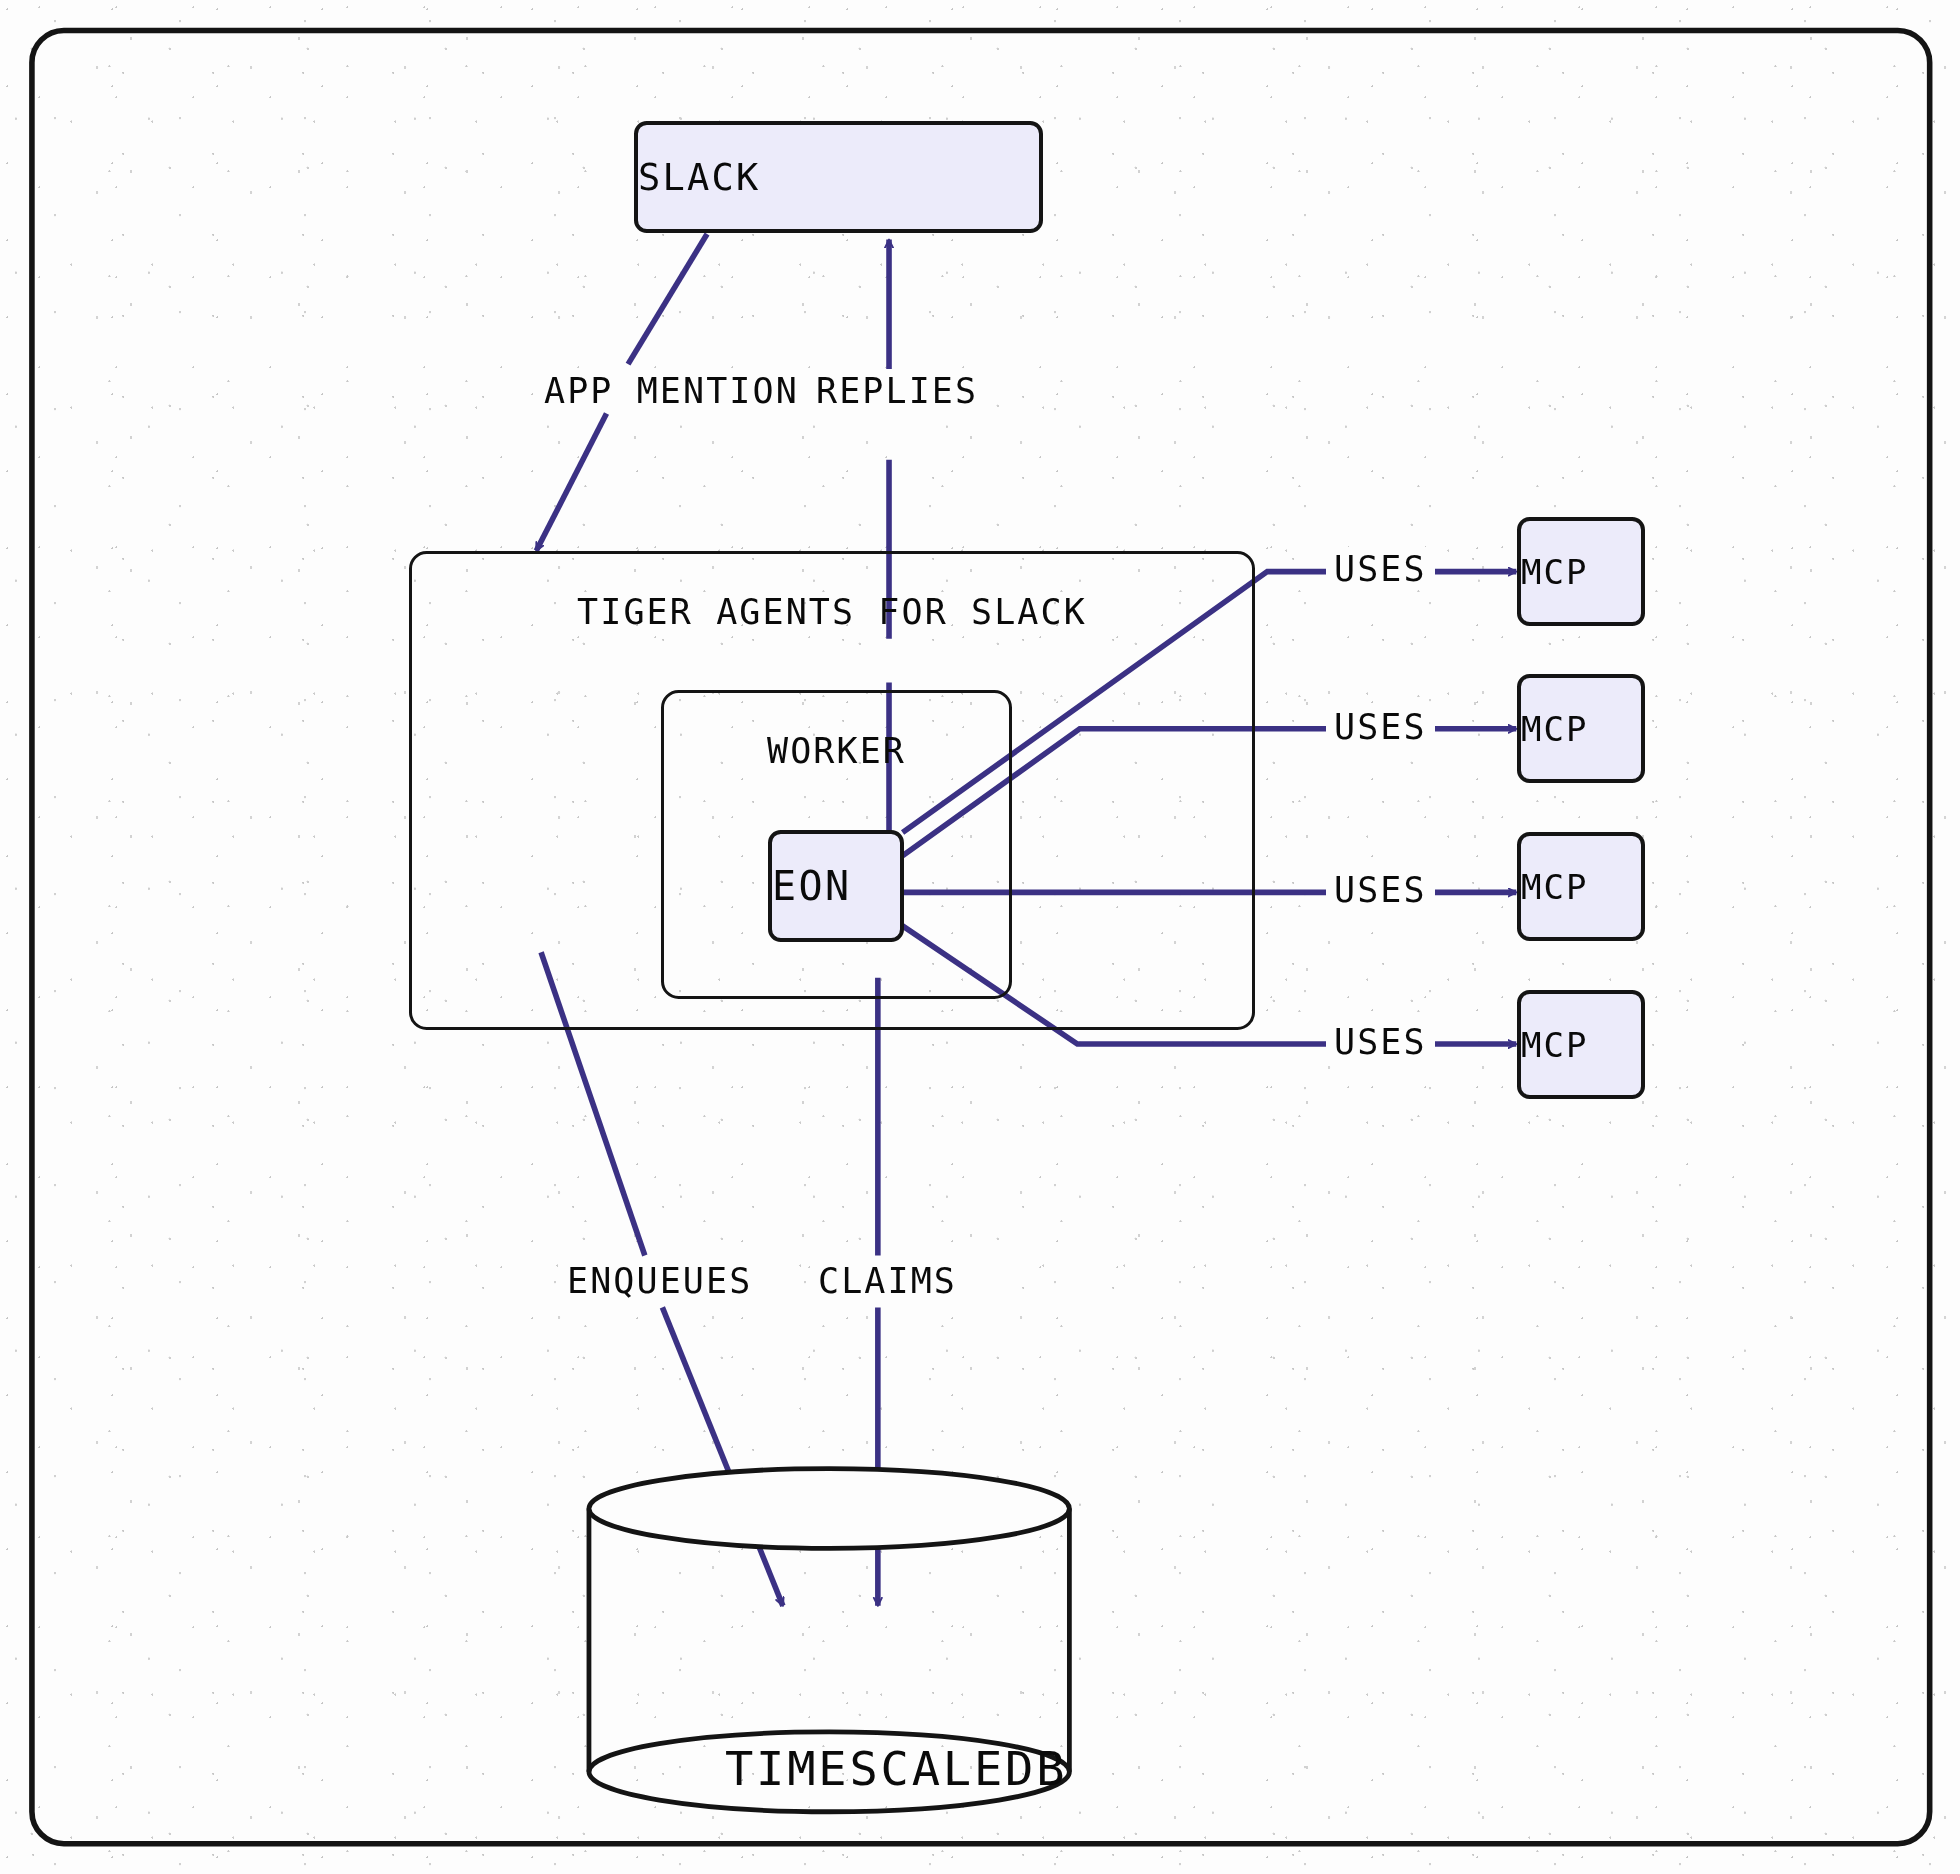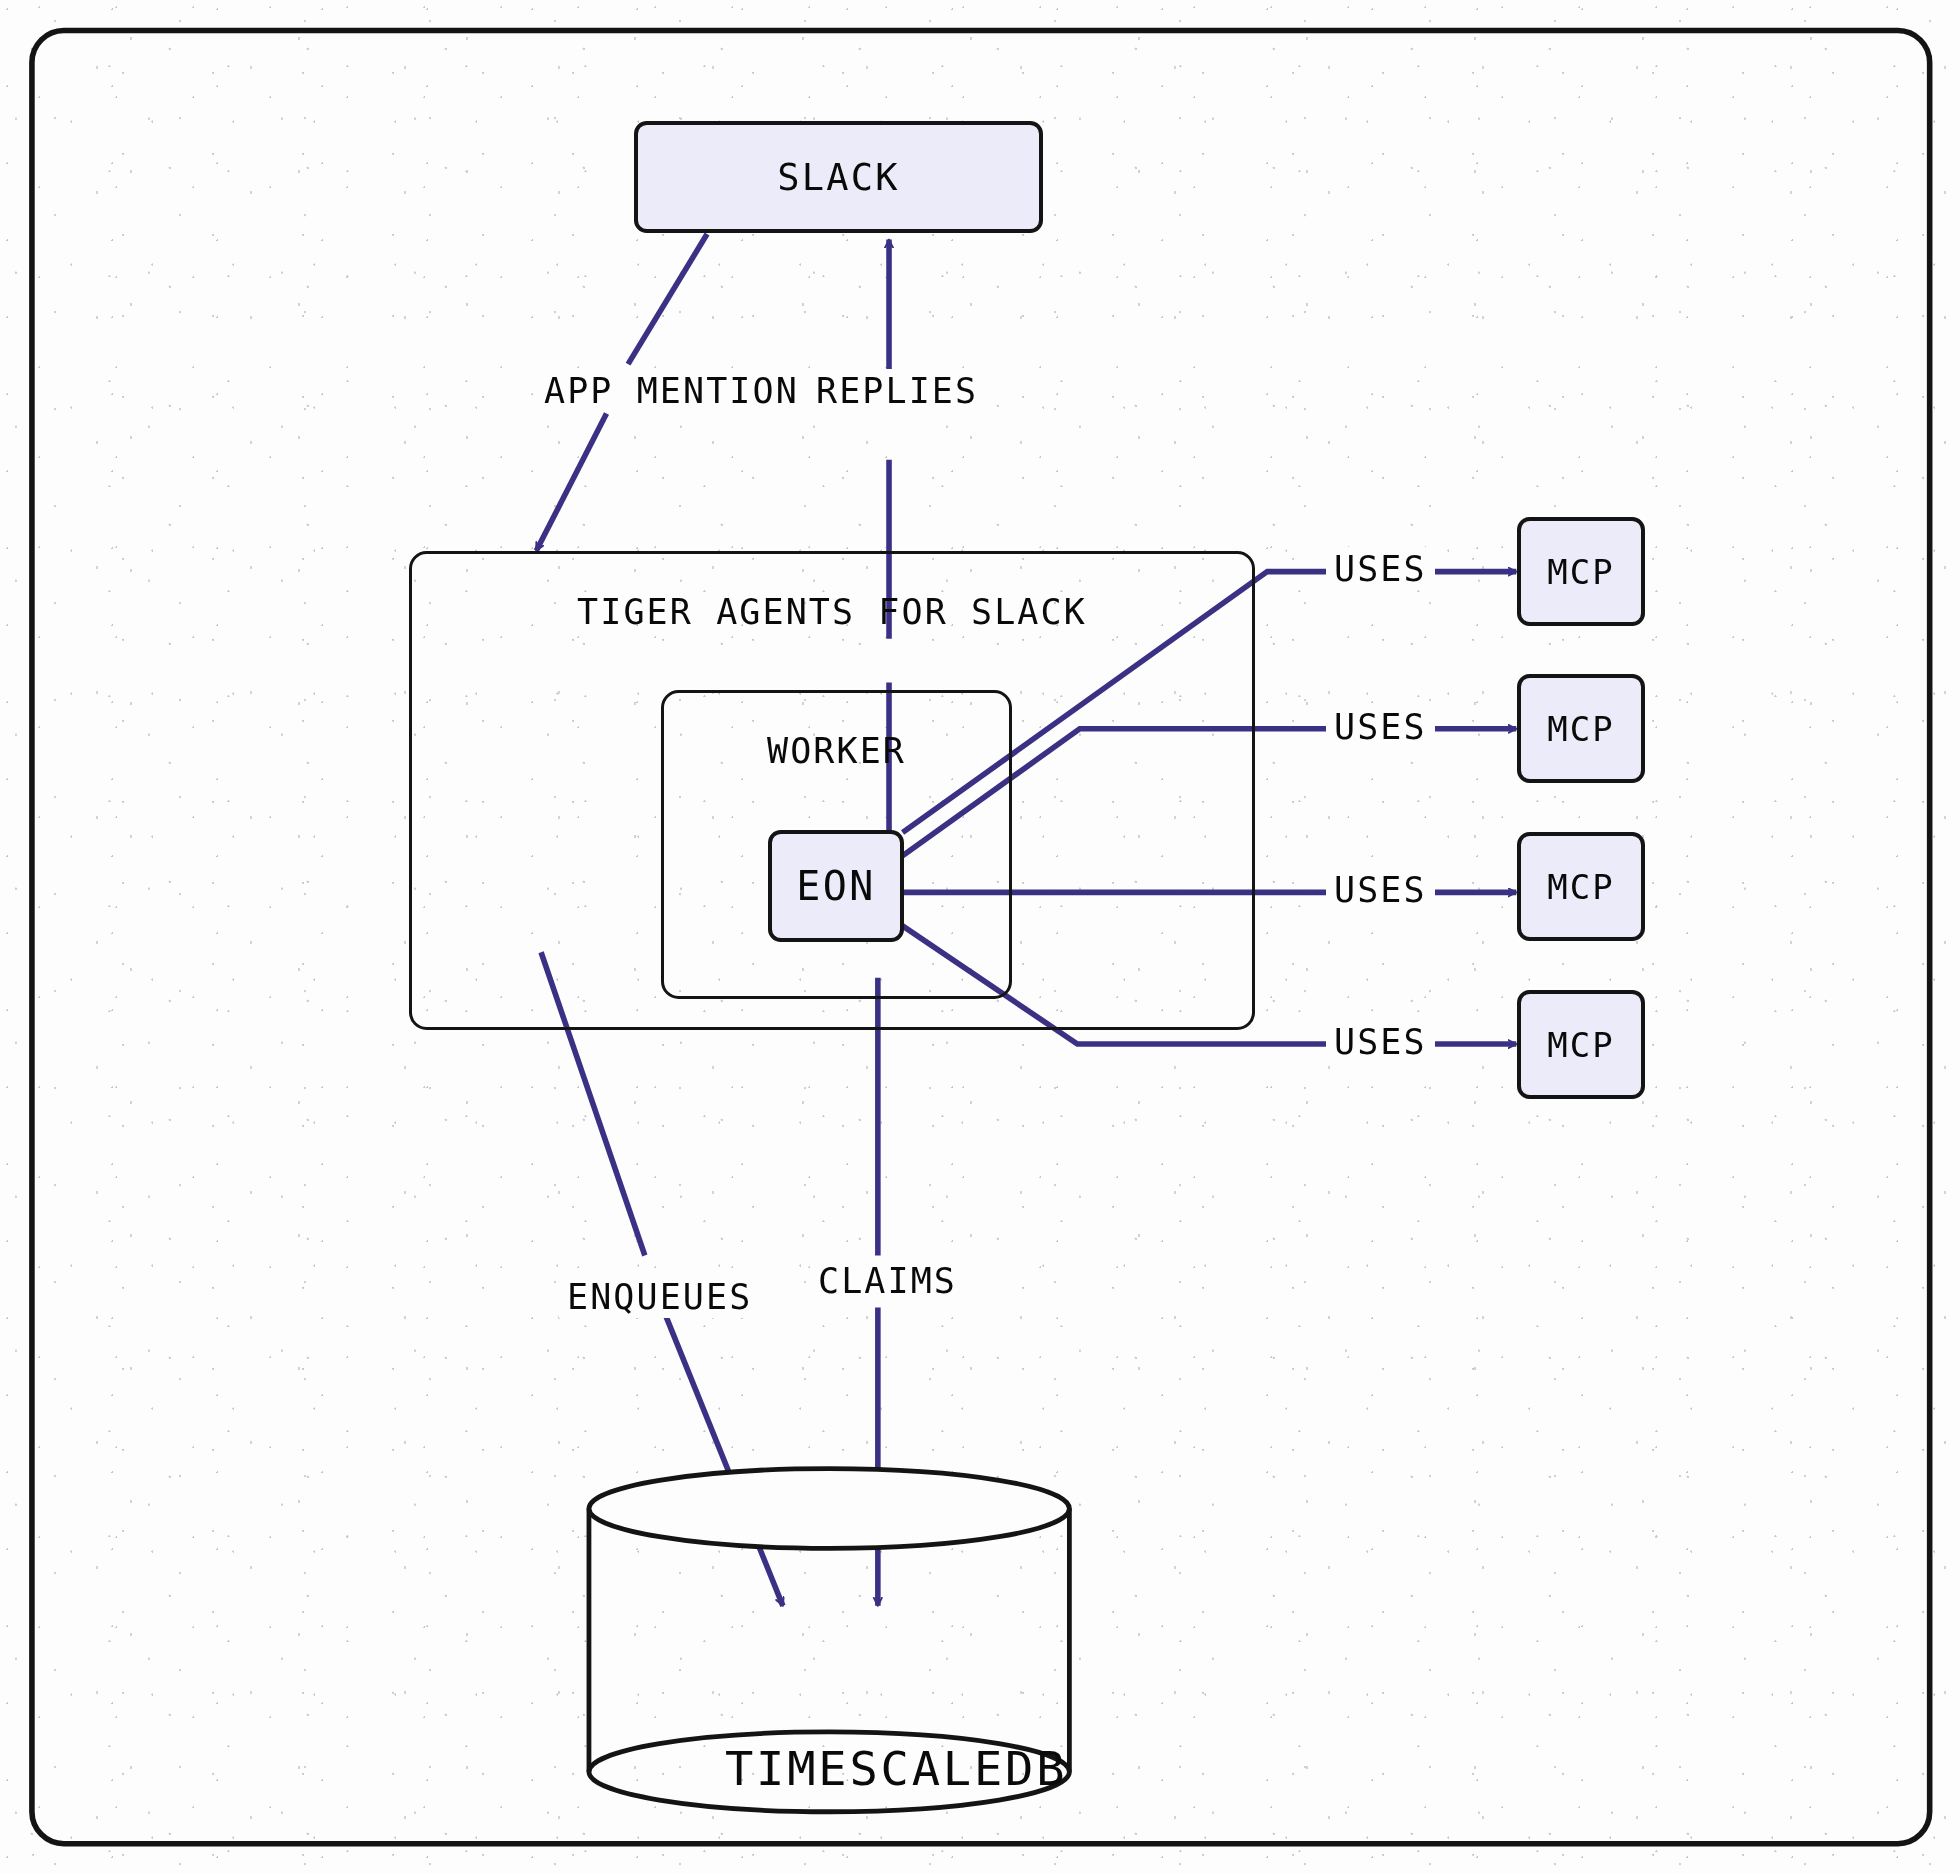--- a/index.html
+++ b/index.html
@@ -39,21 +39,20 @@
   #svg-layer {
     position: absolute;
     inset: 0;
     width: 1960px;
     height: 1875px;
   }
   .node {
     position: absolute;
     display: flex;
     align-items: center;
-    justify-content: center;
     box-sizing: border-box;
     color: #0a0a0a;
     letter-spacing: 0.06em;
     z-index: 5;
   }
   .filled-node {
     background: #ecebfa;
     border: 4px solid #141414;
     border-radius: 12.8px;
   }
@@ -178,18 +177,18 @@
   <div class="edge-label" style="left:808px; top:369px; font-size:35px;">REPLIES</div>
 
   <div class="edge-label" style="left:1326px; top:547px; font-size:35px;">USES</div>
 
   <div class="edge-label" style="left:1326px; top:705px; font-size:35px;">USES</div>
 
   <div class="edge-label" style="left:1326px; top:868px; font-size:35px;">USES</div>
 
   <div class="edge-label" style="left:1326px; top:1020px; font-size:35px;">USES</div>
 
-  <div class="edge-label" style="left:559px; top:1259px; font-size:35px;margin-top:16px;">ENQUEUES</div>
+  <div class="edge-label" style="left:559px; top:1259px; font-size:35px;">ENQUEUES</div>
 
   <div class="edge-label" style="left:810px; top:1259px; font-size:35px;">CLAIMS</div>
 
 </div>
 
 
 </body></html>

